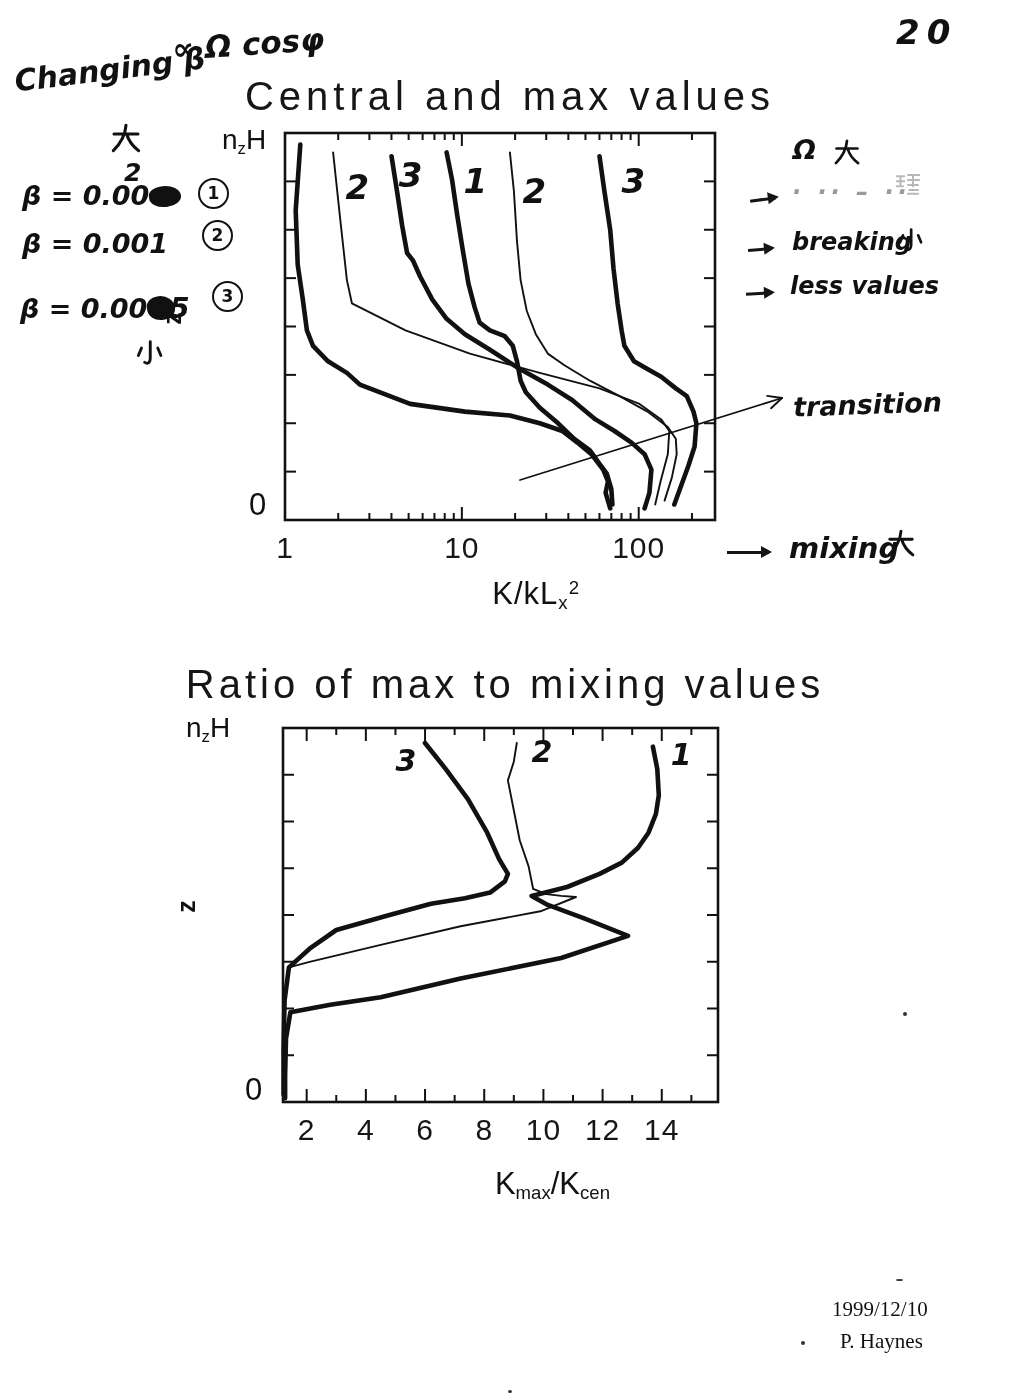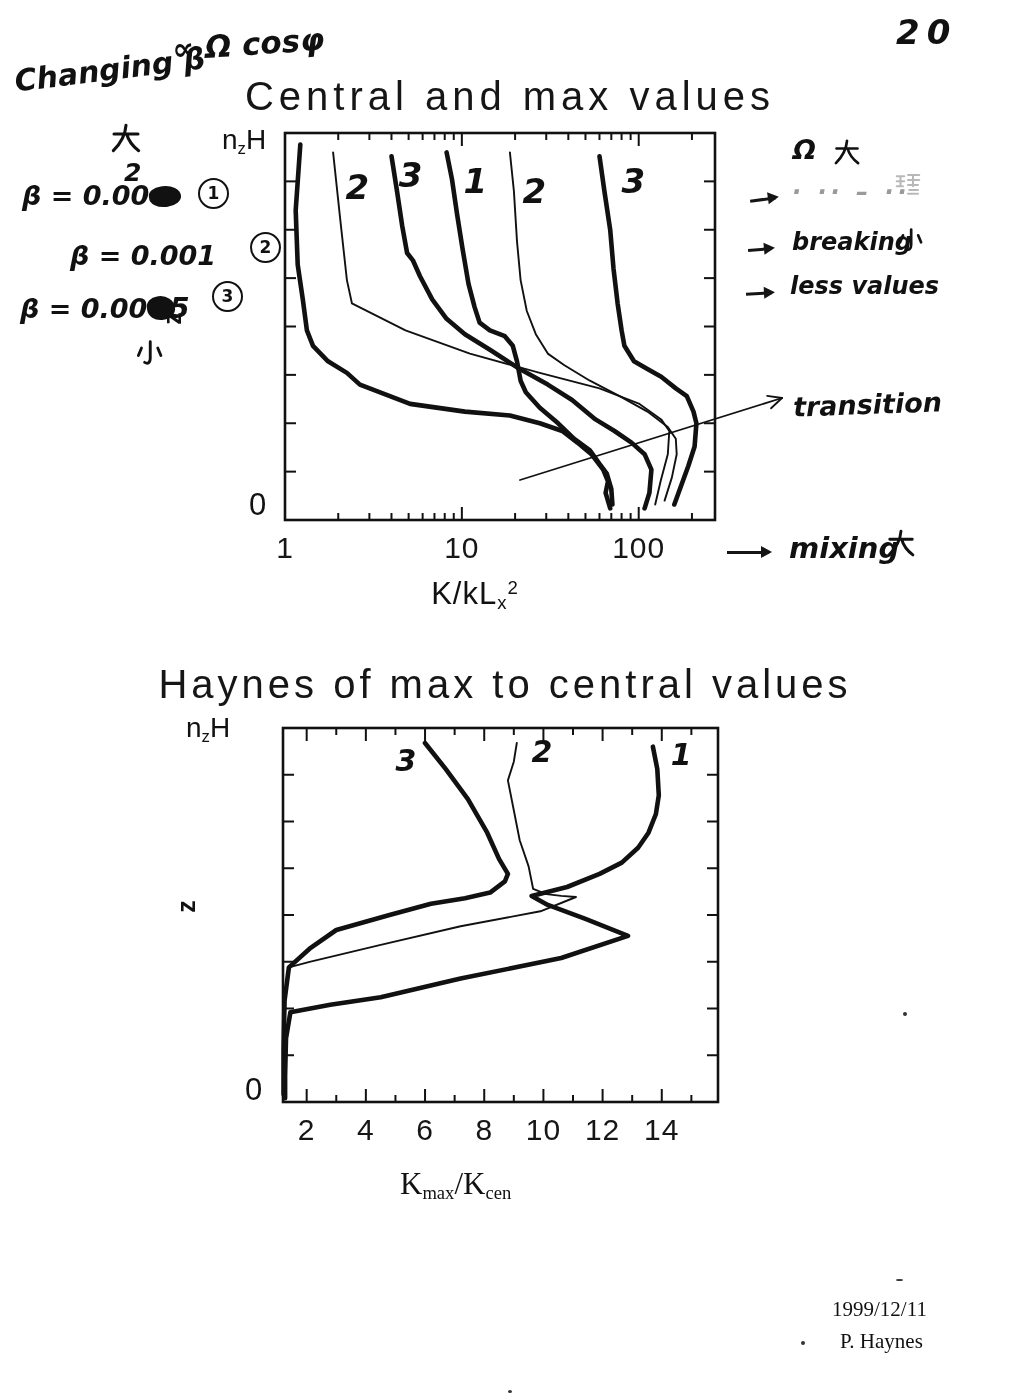--- a/index.html
+++ b/index.html
@@ -32,35 +32,35 @@
 <div class="abs hand" style="left:172px;top:26px;font-size:31px;transform:rotate(-4deg);">∝ Ω cosφ</div>
 <div class="abs hand" style="left:896px;top:12px;font-size:34px;letter-spacing:7px;">20</div>
 
 <div class="abs typed title" style="left:200px;top:74px;width:620px;text-align:center;">Central and max values</div>
 
 <div class="abs typed" style="left:222px;top:124px;font-size:28px;">
   <span>n</span><span class="sb">z</span><span>H</span>
 </div>
 <div class="abs zrot" style="left:166px;top:304px;">z</div>
 <div class="abs typed" style="left:249px;top:487px;font-size:31px;">0</div>
-<div class="abs typed" style="left:370px;top:576px;width:210px;text-align:center;font-size:31px;letter-spacing:1px;">
+<div class="abs typed" style="left:370px;top:576px;width:210px;text-align:right;font-size:31px;letter-spacing:1px;">
   <span>K/kL</span><span class="sb">x</span><span class="sp">2</span>
 </div>
 
 <svg class="kanji abs" style="left:110px;top:122px;" width="32" height="32" viewBox="0 0 24 24">
   <path d="M3,9 L21,9 M12,2.5 C11.5,9 8,16 2.5,21.5 M12.5,9 C14,14.5 17.5,18.5 21.5,21.5"></path>
 </svg>
 
 <div class="abs hand" style="left:22px;top:180px;font-size:27px;">
   <span>β = 0.00</span><span class="scribble" style="width:32px;height:21px;"></span>
   <span class="abs" style="left:102px;top:-22px;font-size:25px;">2</span>
   <span class="circle" style="left:176px;top:-2px;">1</span>
 </div>
 
-<div class="abs hand" style="left:22px;top:240px;font-size:27px;margin-left:48px;">
+<div class="abs hand" style="left:22px;top:228px;font-size:27px;">
   <span>β = 0.001</span>
   <span class="circle" style="left:180px;top:-8px;">2</span>
 </div>
 
 <div class="abs hand" style="left:20px;top:291px;font-size:27px;">
   <span>β = 0.00</span><span class="scribble" style="width:28px;height:24px;"></span><span style="margin-left:-6px;font-size:29px;">5</span>
   <span class="circle" style="left:192px;top:-10px;">3</span>
 </div>
 
 <svg class="kanji abs" style="left:134px;top:338px;" width="30" height="30" viewBox="0 0 24 24">
@@ -171,28 +171,28 @@
 <span class="abs hand" style="left:790px;top:272px;font-size:24px;">less values</span>
 
 <span class="abs hand" style="left:793px;top:389px;font-size:27px;transform:rotate(-2deg);">transition</span>
 
 <div class="arr" style="left:727px;top:551px;width:42px;"></div>
 <span class="abs hand" style="left:789px;top:531px;font-size:29px;">mixing</span>
 <svg class="kanji abs" style="left:886px;top:528px;" width="30" height="30" viewBox="0 0 24 24">
   <path d="M3,9 L21,9 M12,2.5 C11.5,9 8,16 2.5,21.5 M12.5,9 C14,14.5 17.5,18.5 21.5,21.5"></path>
 </svg>
 
-<div class="abs typed title" style="left:140px;top:662px;width:730px;text-align:center;letter-spacing:4px;">Haynes of max to central values</div>
+<div class="abs typed title" style="left:140px;top:662px;width:730px;text-align:center;letter-spacing:4px;">Ratio of max to mixing values</div>
 
 <div class="abs typed" style="left:186px;top:712px;font-size:28px;">
   <span>n</span><span class="sb">z</span><span>H</span>
 </div>
 <div class="abs zrot" style="left:180px;top:892px;">z</div>
 <div class="abs typed" style="left:245px;top:1072px;font-size:31px;">0</div>
-<div class="abs typed" style="left:400px;top:1166px;width:210px;text-align:left;font-size:31px;font-family:Liberation Serif, serif;">
+<div class="abs typed" style="left:400px;top:1166px;width:210px;text-align:right;font-size:31px;">
   <span>K</span><span class="sb">max</span><span>/K</span><span class="sb">cen</span>
 </div>
 
 <svg id="svg2" class="plot" style="left:180px;top:715px;" width="700" height="480">
     <rect x="103" y="13" width="435" height="374" fill="none" stroke="#111" stroke-width="2.6"></rect>
     <line x1="126.6734693877551" y1="387" x2="126.6734693877551" y2="374" stroke="#111" stroke-width="2"></line>
     <line x1="126.6734693877551" y1="13" x2="126.6734693877551" y2="26" stroke="#111" stroke-width="2"></line>
     <text x="126.6734693877551" y="425" text-anchor="middle" font-size="30" font-family="Liberation Sans, sans-serif" fill="#161616" letter-spacing="1">2</text>
     <line x1="185.85714285714283" y1="387" x2="185.85714285714283" y2="374" stroke="#111" stroke-width="2"></line>
     <line x1="185.85714285714283" y1="13" x2="185.85714285714283" y2="26" stroke="#111" stroke-width="2"></line>
@@ -245,18 +245,18 @@
     <line x1="103" y1="387" x2="114" y2="387" stroke="#111" stroke-width="2"></line>
     <line x1="527" y1="387" x2="538" y2="387" stroke="#111" stroke-width="2"></line>
     <polyline points="245.0,28.0 265.8,54.1 287.9,84.1 307.2,117.7 319.0,143.9 327.9,158.9 324.9,166.3 310.1,177.6 285.0,183.2 251.0,188.8 209.5,200.0 156.3,215.0 129.6,233.7 108.9,252.4 104.5,286.0 103.6,334.6 103.6,379.5" fill="none" stroke="#111" stroke-width="4.6" stroke-linejoin="round" stroke-linecap="round"></polyline>
     <text x="215.44897959183672" y="56.00999999999999" font-size="30" font-family="DejaVu Sans, sans-serif" font-style="italic" font-weight="600" fill="#111">3</text>
     <polyline points="336.8,28.0 333.8,46.7 327.9,65.4 333.8,95.3 339.7,125.2 348.6,151.4 353.1,173.8 366.4,179.1 381.2,180.9 396.0,182.0 360.4,196.3 280.6,211.2 200.7,229.9 129.6,246.8 108.9,252.4 105.4,286.0 104.2,334.6 104.2,379.5" fill="none" stroke="#111" stroke-width="1.9" stroke-linejoin="round" stroke-linecap="round"></polyline>
     <text x="351.57142857142856" y="46.65999999999997" font-size="30" font-family="DejaVu Sans, sans-serif" font-style="italic" font-weight="600" fill="#111">2</text>
     <polyline points="472.9,31.7 477.3,54.1 478.8,80.3 475.9,99.0 468.5,117.7 458.1,132.7 441.8,147.6 419.6,158.9 387.1,172.0 351.6,180.9 367.8,189.9 404.8,203.7 448.0,220.9 381.2,243.0 280.6,263.6 200.7,282.3 150.3,289.8 110.4,297.2 106.0,323.4 105.1,360.8 105.1,383.3" fill="none" stroke="#111" stroke-width="4.6" stroke-linejoin="round" stroke-linecap="round"></polyline>
     <text x="490.6530612244898" y="50.39999999999998" font-size="30" font-family="DejaVu Sans, sans-serif" font-style="italic" font-weight="600" fill="#111">1</text>
   </svg>
 
-<div class="abs serif" style="left:832px;top:1297px;font-size:21px;">1999/12/11</div>
+<div class="abs serif" style="left:832px;top:1297px;font-size:21px;">1999/12/10</div>
 <div class="abs serif" style="left:840px;top:1329px;font-size:21px;">P. Haynes</div>
 <div class="speck" style="left:801px;top:1341px;width:4px;height:4px;"></div>
 <div class="speck" style="left:896px;top:1279px;width:7px;height:2px;"></div>
 <div class="speck" style="left:903px;top:1012px;width:4px;height:4px;"></div>
 <div class="speck" style="left:508px;top:1390px;width:4px;height:3px;"></div>
 
 </body></html>

